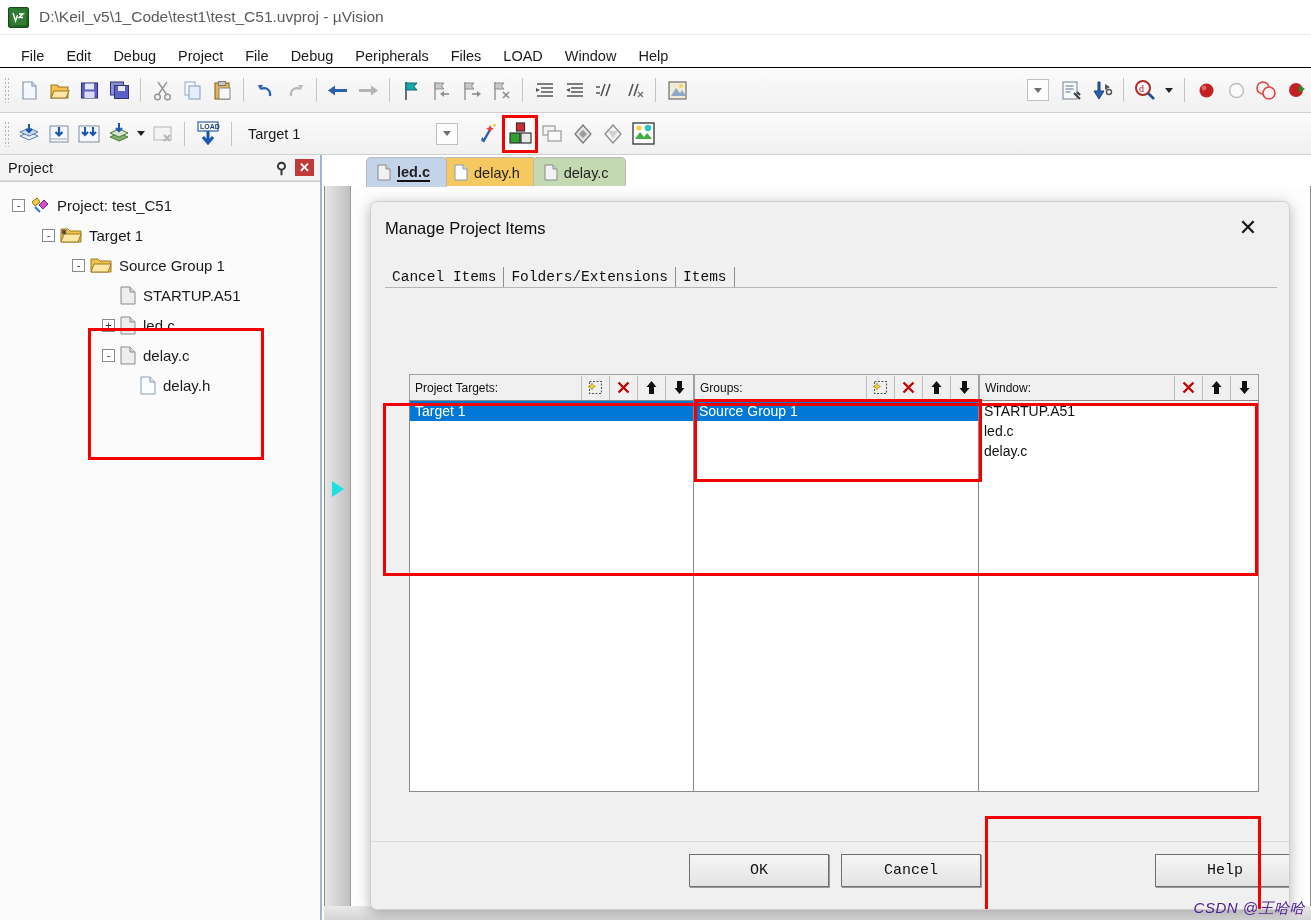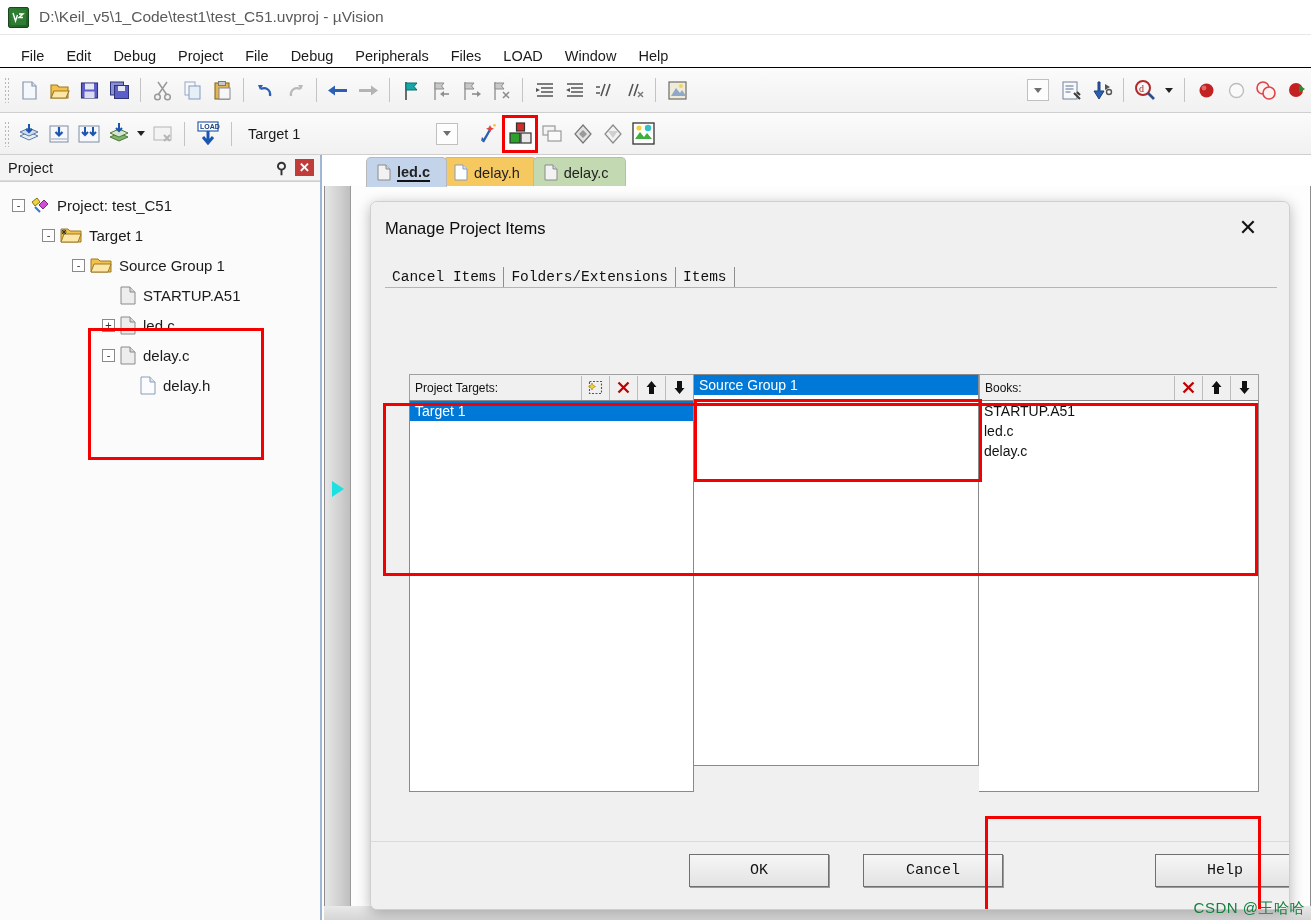--- a/index.html
+++ b/index.html
@@ -239,26 +239,26 @@
 
   .dlg-footer {
     position: absolute; left: 0; bottom: 0; width: 920px; height: 68px;
     background: #f0f0f0; border-top: 1px solid #dadada;
   }
   .footbtn {
     position: absolute; top: 12px; height: 33px; width: 140px;
     font-family: "Liberation Mono", monospace; font-size: 15px;
   }
   .fb-ok { left: 318px; }
-  .fb-cancel { left: 492px; }
+  .fb-cancel { left: 470px; }
   .fb-help { left: 784px; }
 
   .watermark {
     position: absolute; right: 6px; bottom: 2px; font-size: 15px;
-    color: #15803d; white-space: nowrap; z-index: 90; letter-spacing: .5px;
+    color: #4c1d95; white-space: nowrap; z-index: 90; letter-spacing: .5px; font-style: italic;
   }
   .hscroll-strip {
     position: absolute; left: 324px; bottom: 0; width: 987px; height: 14px;
     background: linear-gradient(180deg,#e9e9e9,#d5d5d5);
   }
 </style>
 </head>
 <body>
 
 <div id="root">
@@ -759,28 +759,52 @@
                   <path d="M6.5 14l5-6H9V1H4v7H1.5z" fill="#111"></path>
                 </svg>
             </div>
           </div>
           <div class="col-list">
             <div class="li sel">Target 1</div>
           </div>
         </div>
 
         <div class="col c2">
+          <div class="col-head">
+            <span class="cap">Groups:</span>
+            <div class="hbtn">
+              <svg width="15" height="15" viewBox="0 0 15 15">
+                  <rect x="1.5" y="1.5" width="12" height="12" fill="none" stroke="#555" stroke-width="1.1" stroke-dasharray="2 1.5"></rect>
+                  <path d="M4 3l1.2 2.3L7.5 6.5 5.2 7.7 4 10 2.8 7.7.5 6.5l2.3-1.2z" fill="#f2d23a" stroke="#9a8010" stroke-width=".6"></path>
+                </svg>
+            </div>
+            <div class="hbtn">
+              <svg width="15" height="15" viewBox="0 0 15 15">
+                  <path d="M2.5 2.5l10 10M12.5 2.5l-10 10" stroke="#c00000" stroke-width="2.3"></path>
+                </svg>
+            </div>
+            <div class="hbtn">
+              <svg width="13" height="15" viewBox="0 0 13 15">
+                  <path d="M6.5 1l5 6H9v7H4V7H1.5z" fill="#111"></path>
+                </svg>
+            </div>
+            <div class="hbtn">
+              <svg width="13" height="15" viewBox="0 0 13 15">
+                  <path d="M6.5 14l5-6H9V1H4v7H1.5z" fill="#111"></path>
+                </svg>
+            </div>
+          </div>
           <div class="col-list">
             <div class="li sel">Source Group 1</div>
           </div>
         </div>
 
         <div class="col c3">
           <div class="col-head">
-            <span class="cap">Books:</span>
+            <span class="cap">Window:</span>
             <div class="hbtn">
               <svg width="15" height="15" viewBox="0 0 15 15">
                   <path d="M2.5 2.5l10 10M12.5 2.5l-10 10" stroke="#c00000" stroke-width="2.3"></path>
                 </svg>
             </div>
             <div class="hbtn">
               <svg width="13" height="15" viewBox="0 0 13 15">
                   <path d="M6.5 1l5 6H9v7H4V7H1.5z" fill="#111"></path>
                 </svg>
             </div>

